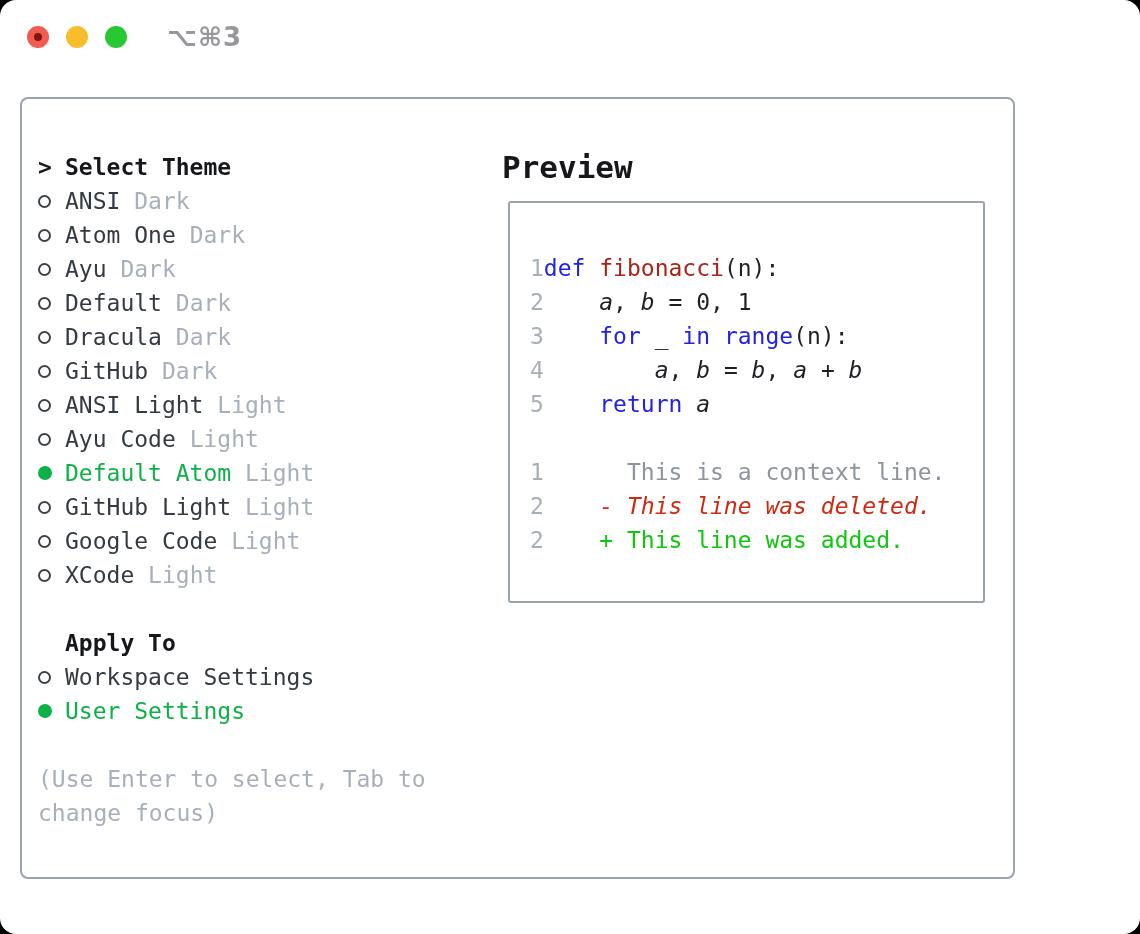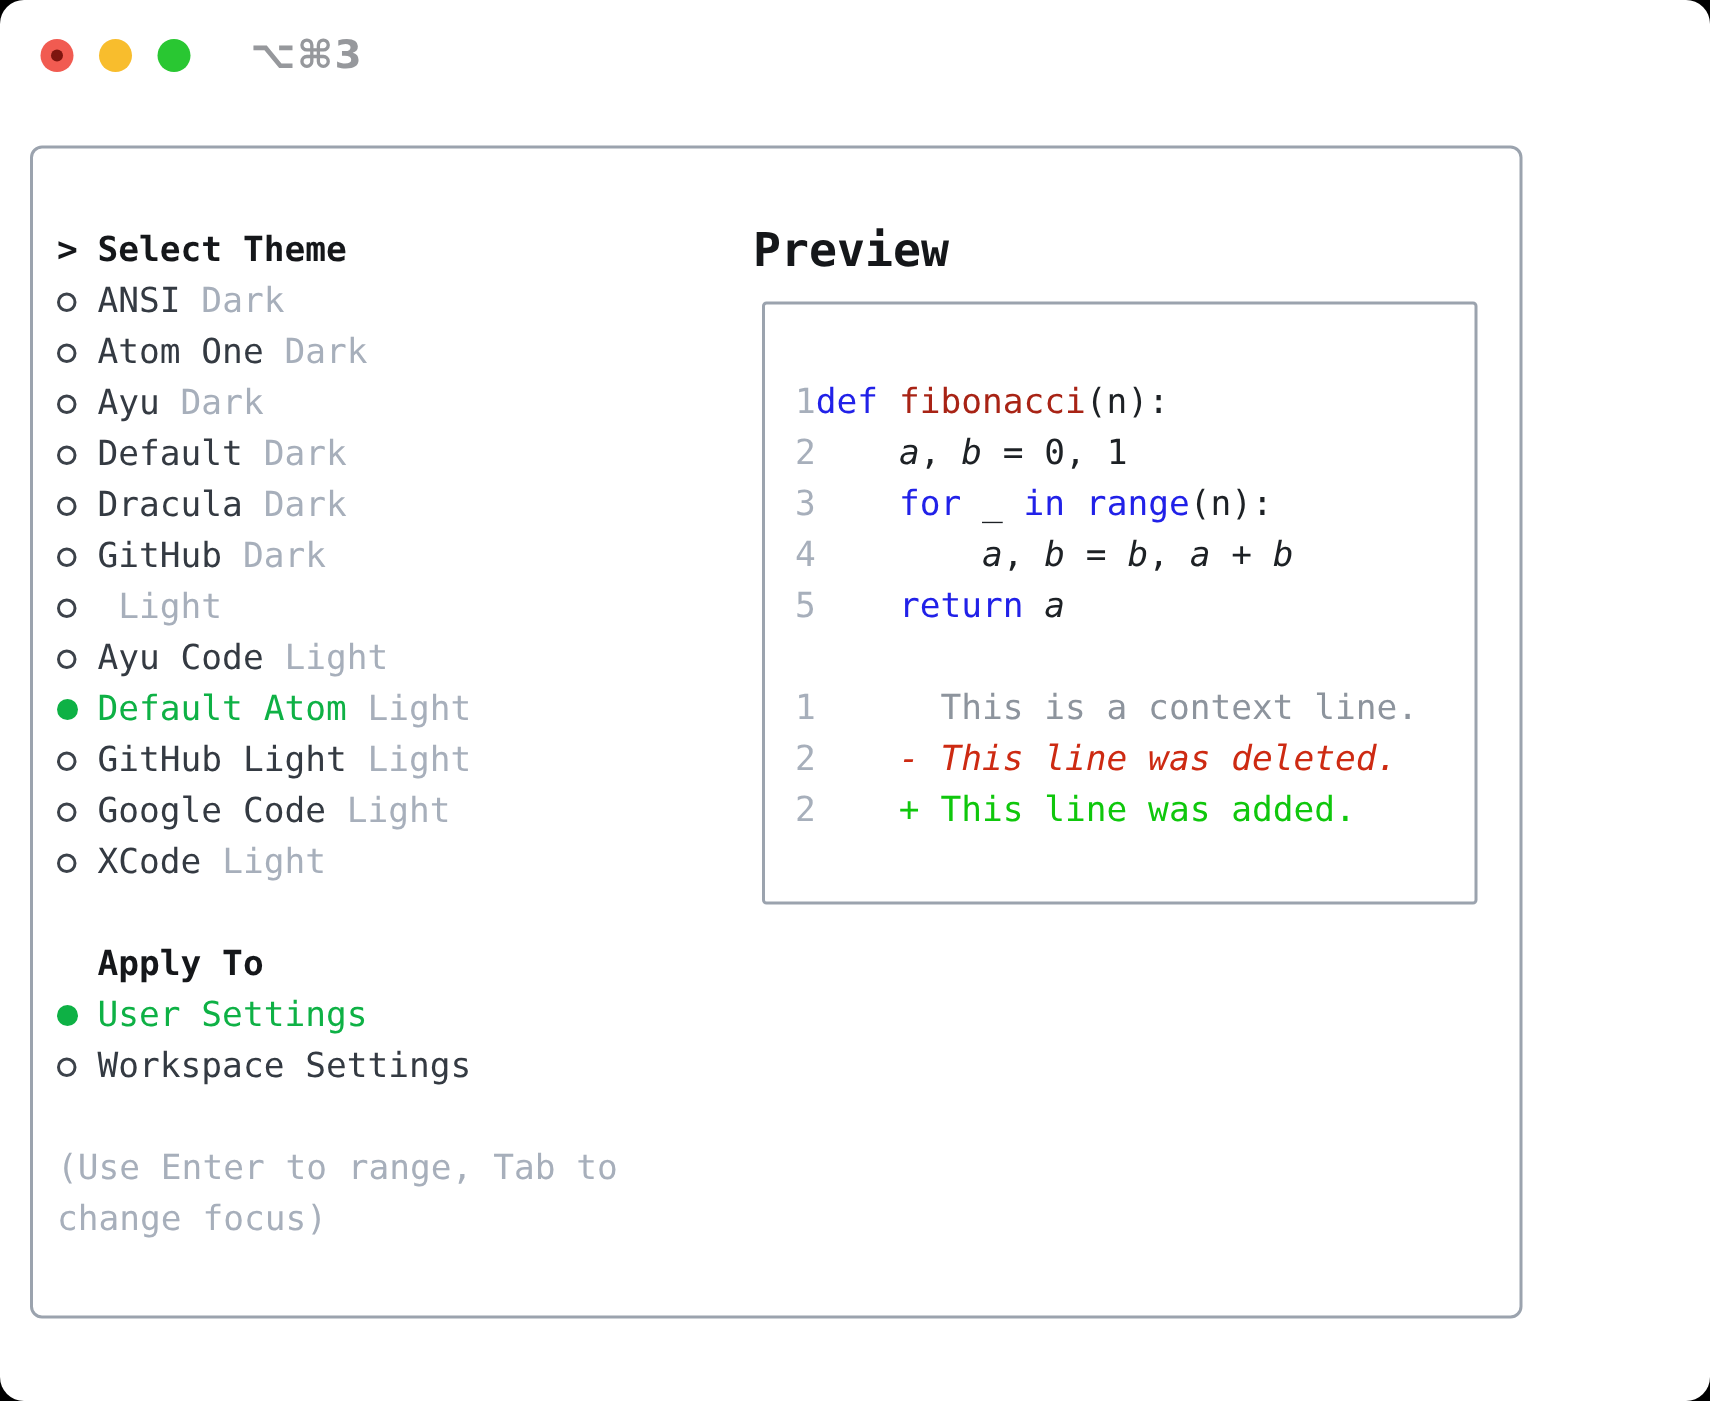--- a/index.html
+++ b/index.html
@@ -96,39 +96,39 @@
         <span class="prompt">&gt;</span>
         <span class="heading">Select Theme</span>
       </div>
       <div id="theme-list">
           <div class="row"><span class="marker"><span class="dot"></span></span><span class="name">ANSI</span><span class="variant"> Dark</span></div>
           <div class="row"><span class="marker"><span class="dot"></span></span><span class="name">Atom One</span><span class="variant"> Dark</span></div>
           <div class="row"><span class="marker"><span class="dot"></span></span><span class="name">Ayu</span><span class="variant"> Dark</span></div>
           <div class="row"><span class="marker"><span class="dot"></span></span><span class="name">Default</span><span class="variant"> Dark</span></div>
           <div class="row"><span class="marker"><span class="dot"></span></span><span class="name">Dracula</span><span class="variant"> Dark</span></div>
           <div class="row"><span class="marker"><span class="dot"></span></span><span class="name">GitHub</span><span class="variant"> Dark</span></div>
-          <div class="row"><span class="marker"><span class="dot"></span></span><span class="variant"> Light</span></div>
+          <div class="row"><span class="marker"><span class="dot"></span></span><span class="name">ANSI Light</span><span class="variant"> Light</span></div>
           <div class="row"><span class="marker"><span class="dot"></span></span><span class="name">Ayu Code</span><span class="variant"> Light</span></div>
           <div class="row"><span class="marker"><span class="dot filled"></span></span><span class="name sel">Default Atom</span><span class="variant"> Light</span></div>
           <div class="row"><span class="marker"><span class="dot"></span></span><span class="name">GitHub Light</span><span class="variant"> Light</span></div>
           <div class="row"><span class="marker"><span class="dot"></span></span><span class="name">Google Code</span><span class="variant"> Light</span></div>
           <div class="row"><span class="marker"><span class="dot"></span></span><span class="name">XCode</span><span class="variant"> Light</span></div>
         </div>
       <div class="row"></div>
       <div class="row">
         <span class="marker"></span>
         <span class="heading">Apply To</span>
       </div>
       <div id="apply-list">
+          <div class="row"><span class="marker"><span class="dot"></span></span><span class="name">Workspace Settings</span></div>
           <div class="row"><span class="marker"><span class="dot filled"></span></span><span class="name sel">User Settings</span></div>
-          <div class="row"><span class="marker"><span class="dot"></span></span><span class="name">Workspace Settings</span></div>
         </div>
       <div class="row"></div>
       <div class="hint">
-        <div class="row">(Use Enter to range, Tab to</div>
+        <div class="row">(Use Enter to select, Tab to</div>
         <div class="row">change focus)</div>
       </div>
     </div>
 
     <div class="preview-title heading">Preview</div>
 
     <div class="preview-box">
       <div class="code" id="code-lines"><div class="row"><span class="ln">1</span> <span class="tok-kw">def</span><span class="tok"> </span><span class="tok-fn">fibonacci</span><span class="tok">(n):</span></div><div class="row"><span class="ln">2</span> <span class="tok">    </span><span class="tok-var">a</span><span class="tok">, </span><span class="tok-var">b</span><span class="tok"> = 0, 1</span></div><div class="row"><span class="ln">3</span> <span class="tok">    </span><span class="tok-kw">for</span><span class="tok"> _ </span><span class="tok-kw">in</span><span class="tok"> </span><span class="tok-kw">range</span><span class="tok">(n):</span></div><div class="row"><span class="ln">4</span> <span class="tok">        </span><span class="tok-var">a</span><span class="tok">, </span><span class="tok-var">b</span><span class="tok"> = </span><span class="tok-var">b</span><span class="tok">, </span><span class="tok-var">a</span><span class="tok"> + </span><span class="tok-var">b</span></div><div class="row"><span class="ln">5</span> <span class="tok">    </span><span class="tok-kw">return</span><span class="tok"> </span><span class="tok-var">a</span></div></div>
       <div class="code" id="diff-lines"><div class="row"><span class="ln">1</span> <span class="kind-context">      This is a context line.</span></div><div class="row"><span class="ln">2</span> <span class="kind-deleted">    - This line was deleted.</span></div><div class="row"><span class="ln">2</span> <span class="kind-added">    + This line was added.</span></div></div>
     </div>

